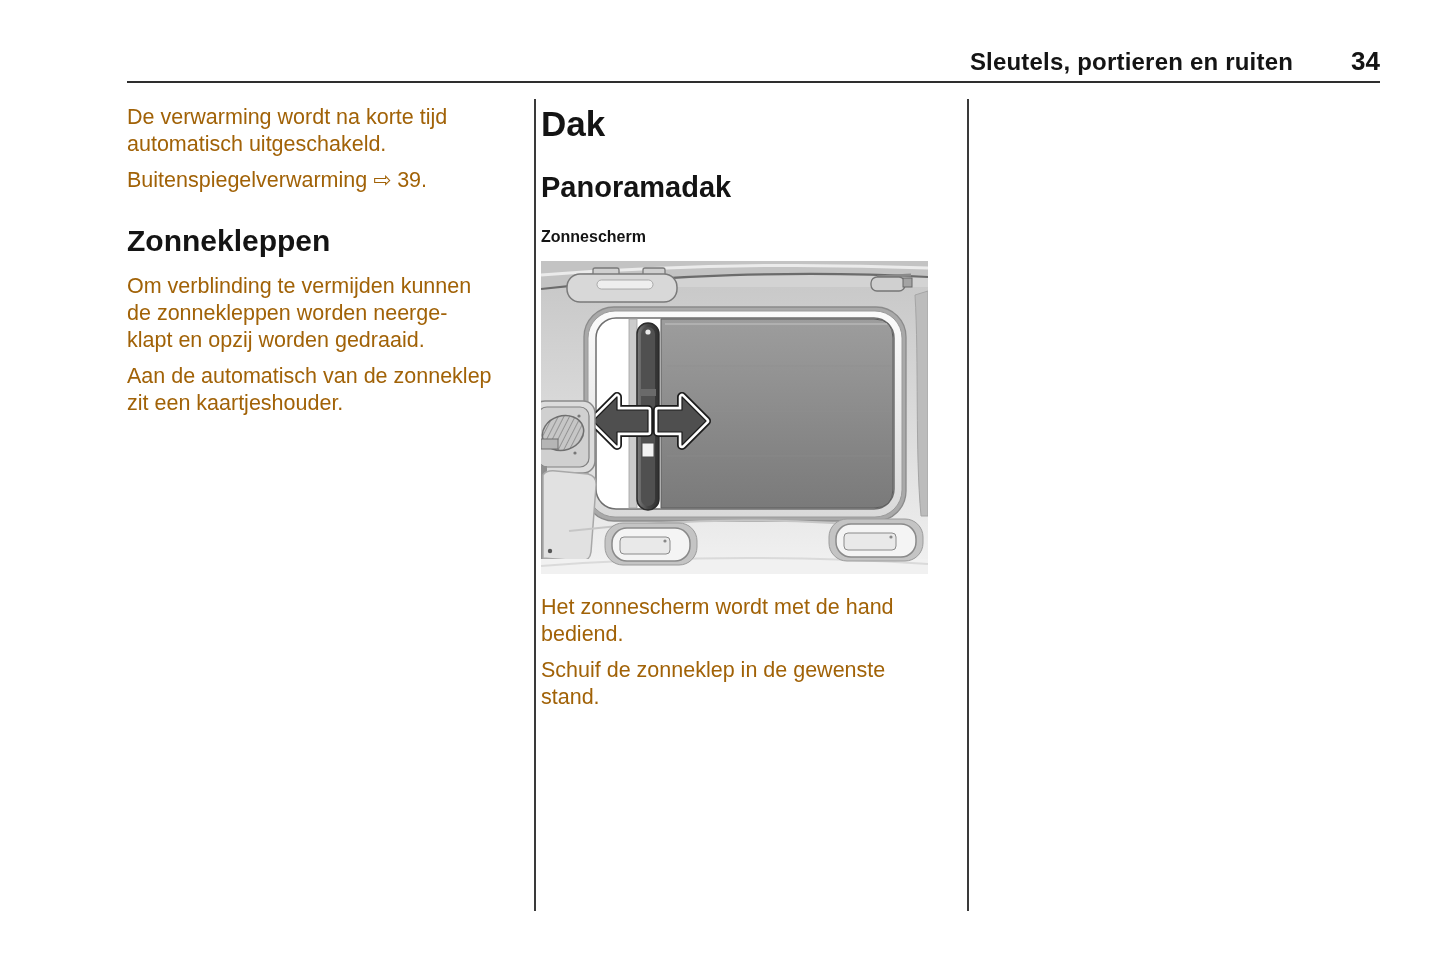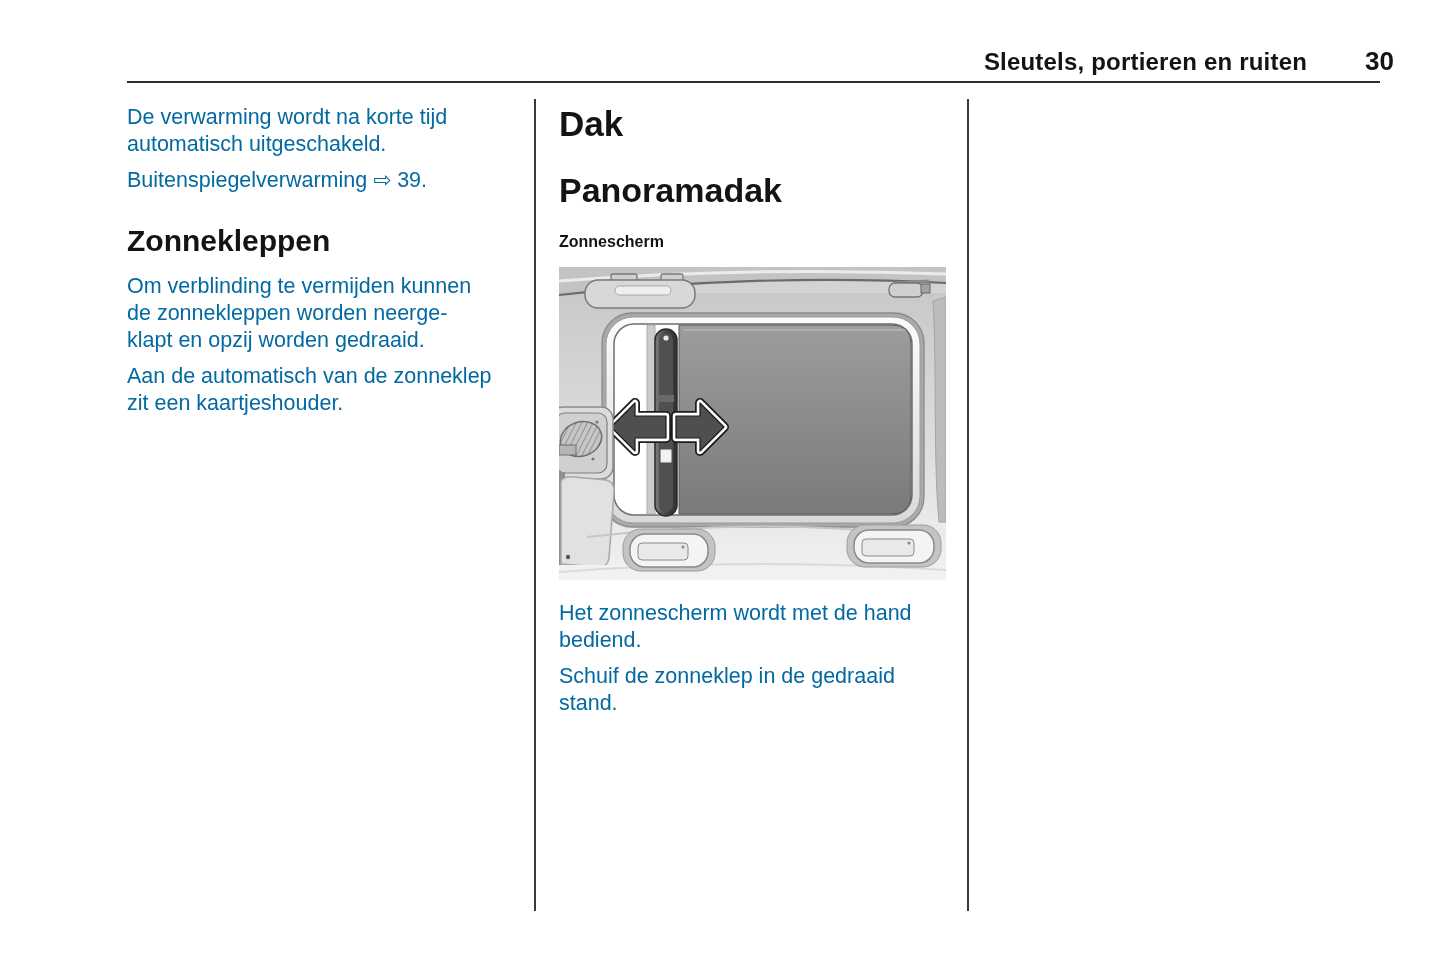--- a/index.html
+++ b/index.html
@@ -1,57 +1,57 @@
 <!DOCTYPE html>
 <html><head>
 <meta charset="utf-8">
 <style>
   * { margin:0; padding:0; box-sizing:border-box; }
   html,body { width:1445px; height:966px; background:#ffffff; overflow:hidden; }
   body { font-family:"Liberation Sans","DejaVu Sans",sans-serif; color:#141414; }
   .page { position:relative; width:1445px; height:966px; background:#fff; }
 
   
-  .hdr { position:absolute; left:127px; right:51px; top:46px; display:flex;
+  .hdr { position:absolute; left:127px; right:65px; top:46px; display:flex;
          justify-content:flex-end; align-items:baseline; }
   .hdr-title { font-size:24px; font-weight:bold; letter-spacing:.2px; }
   .hdr-num   { font-size:26px; font-weight:bold; margin-left:58px; }
   .hdr-rule  { position:absolute; left:127px; top:81px; width:1253px; height:2px;
                background:#2e2e2e; }
 
   
   .vdiv { position:absolute; top:99px; width:2px; height:812px; background:#3a3a3a; }
   .vdiv-1 { left:534px; } .vdiv-2 { left:967px; }
 
   
   .col { position:absolute; top:98px; }
   .col-left   { left:127px; width:400px; }
-  .col-middle { left:559px; width:400px; }
+  .col-middle { left:541px; width:400px; }
   .col-right  { left:981px; width:380px; height:812px; }
 
   p.body { font-size:21.5px; line-height:27px; white-space:pre-line;
-           margin:0 0 9px 0; color:#0369a1; }
+           margin:0 0 9px 0; color:#a16207; }
   .col-left > p.body:first-child { padding-top:6px; }
 
   h2.sec   { font-size:30px; font-weight:bold; line-height:1.15; margin:30px 0 14px; }
   h1.chap  { font-size:35px; font-weight:bold; line-height:1.25; padding-top:4px; }
-  h2.sub   { font-size:34px; font-weight:bold; line-height:1.1; margin-top:26px; }
+  h2.sub   { font-size:29px; font-weight:bold; line-height:1.1; margin-top:26px; }
   h3.minor { font-size:16px; font-weight:bold; line-height:1.15; margin-top:24px; }
 
   figure.illus { width:387px; height:313px; margin:15px 0 20px 0; }
   figure.illus svg { display:block; width:387px; height:313px; }
 </style>
 </head>
 <body>
 
 <div class="page">
 
   <header class="hdr">
     <span class="hdr-title">Sleutels, portieren en ruiten</span>
-    <span class="hdr-num">30</span>
+    <span class="hdr-num">34</span>
   </header>
   <div class="hdr-rule"></div>
 
   <div class="vdiv vdiv-1"></div>
   <div class="vdiv vdiv-2"></div>
 
   <section class="col col-left">
     <p class="body">De verwarming wordt na korte tijd
 automatisch uitgeschakeld.</p>
     <p class="body">Buitenspiegelverwarming ⇨ 39.</p>
@@ -174,19 +174,19 @@
           <rect x="288" y="258" width="94" height="42" rx="18" fill="#c4c4c4" stroke="#9c9c9c" stroke-width="1"></rect>
           <rect x="295" y="263" width="80" height="33" rx="15" fill="#f4f4f4" stroke="#8a8a8a" stroke-width="1.5"></rect>
           <rect x="303" y="272" width="52" height="17" rx="4" fill="#e9e9e9" stroke="#8a8a8a" stroke-width="1"></rect>
           <circle cx="350" cy="276" r="1.6" fill="#888"></circle>
         </g>
       </svg>
     </figure>
 
     <p class="body">Het zonnescherm wordt met de hand
 bediend.</p>
-    <p class="body">Schuif de zonneklep in de gedraaid
+    <p class="body">Schuif de zonneklep in de gewenste
 stand.</p>
   </section>
 
   <section class="col col-right"></section>
 
 </div>
 
 </body></html>

